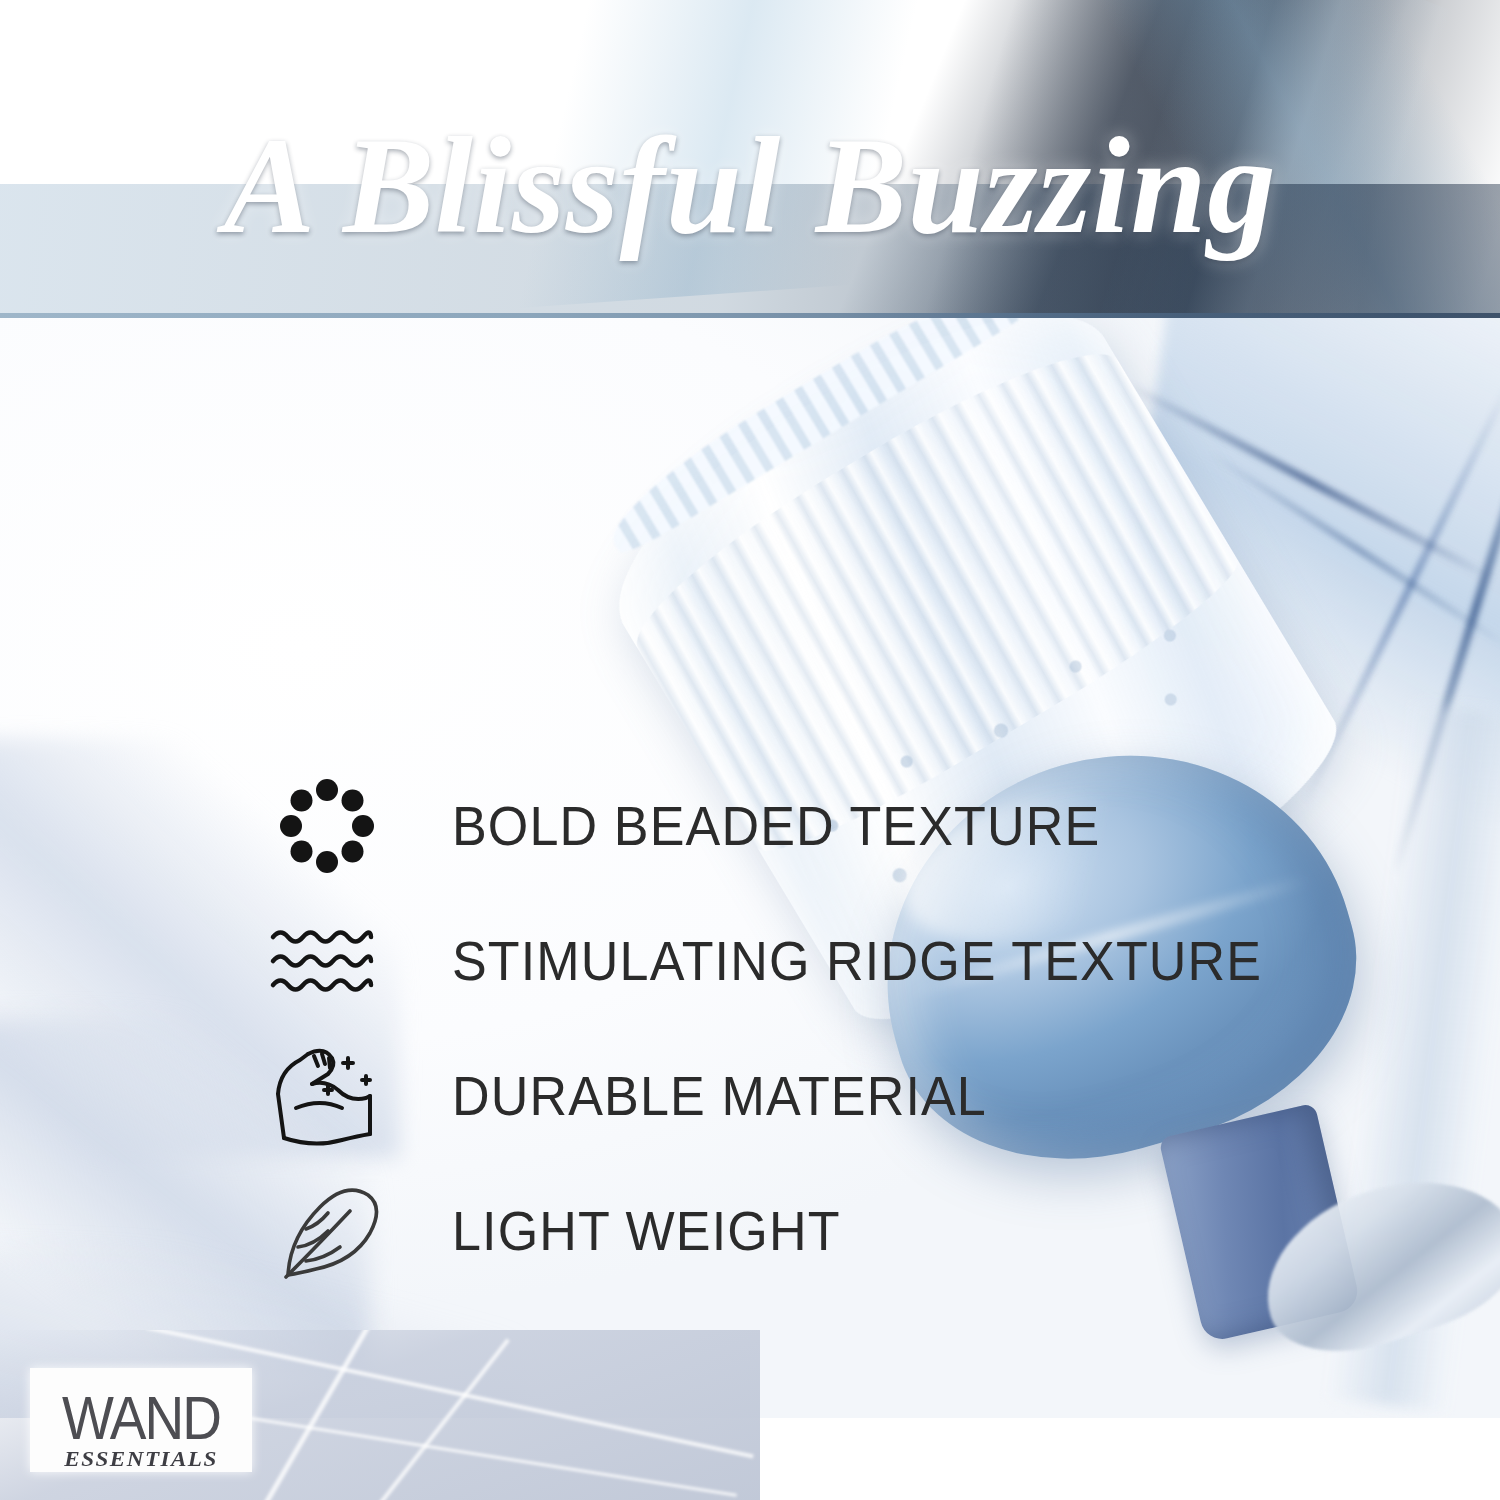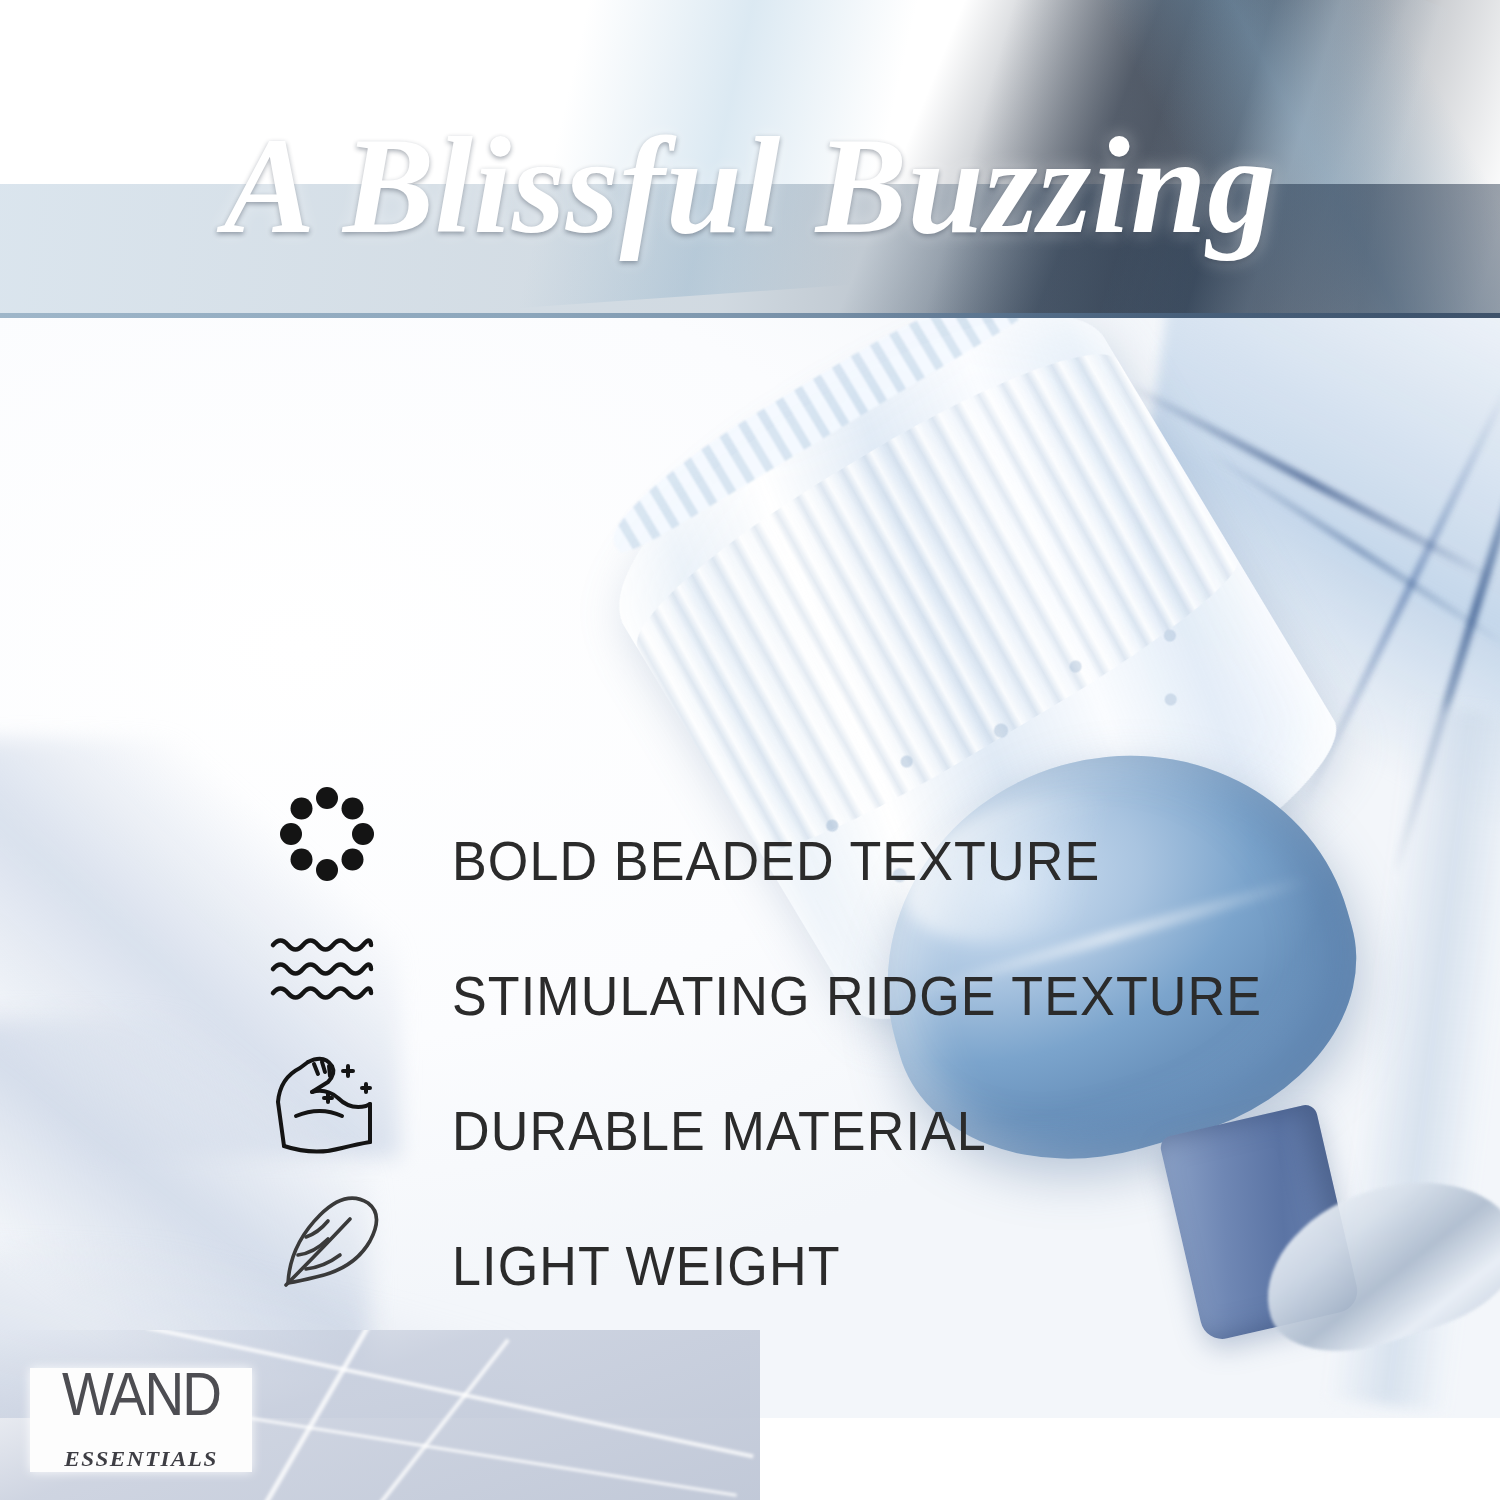--- a/index.html
+++ b/index.html
@@ -225,21 +225,21 @@
     transform:rotate(7deg);
     background:linear-gradient(90deg,rgba(238,243,250,.2),rgba(206,219,234,.75),rgba(244,248,253,.3));
     filter:blur(7px);
   }
 
   
   #features{
     position:absolute;left:262px;top:440px;width:1000px;
   }
   .frow{
-    position:relative;height:135px;display:flex;align-items:flex-end;
+    position:relative;height:135px;display:flex;align-items:center;
   }
   .ficon{
     width:130px;height:118px;flex:0 0 130px;
     display:flex;align-items:center;justify-content:center;
   }
   .ficon svg{display:block;}
   .flabel{
     margin-left:60px;
     font-family:"Liberation Sans", sans-serif;
     font-size:56px;
@@ -275,21 +275,21 @@
     overflow:hidden;
   }
   .lstreak{position:absolute;background:rgba(255,255,255,.8);filter:blur(1.5px);}
 
   
   #logo{
     position:absolute;left:30px;top:1368px;
     width:222px;height:104px;
     background:#fdfdfd;
     display:flex;flex-direction:column;
-    align-items:center;justify-content:space-between;
+    align-items:center;justify-content:flex-end;
     box-shadow:0 0 10px rgba(255,255,255,.9);
   }
   #logo-wand{
     font-family:"Liberation Sans", sans-serif;
     font-size:55px;font-weight:300;
     letter-spacing:-2px;
     color:#4d4d52;
     line-height:.95;
     transform:scaleY(1.12);
   }

